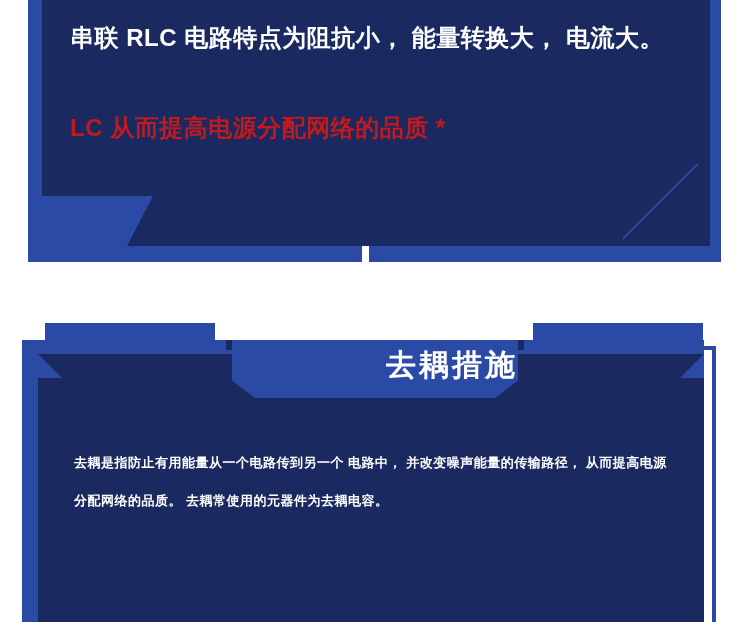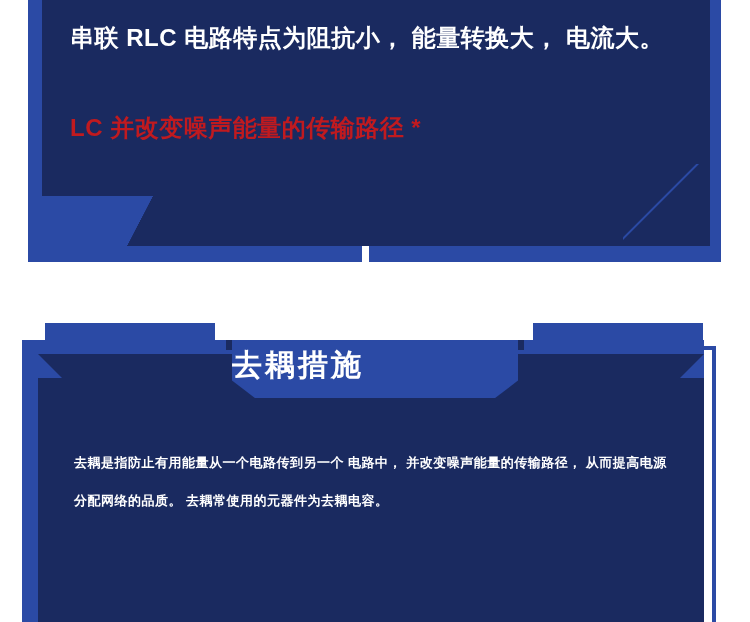--- a/index.html
+++ b/index.html
@@ -201,21 +201,21 @@
     background: #2b4aa5;
     clip-path: polygon(0 0, 100% 0, 100% 70%, 92% 100%, 8% 100%, 0 70%);
   }
   .banner-title {
     position: absolute;
     left: 0;
     top: 0;
     width: 286px;
     height: 50px;
     line-height: 50px;
-    text-align: left;
+    text-align: right;
     color: #ffffff;
     font-size: 30px;
     font-weight: bold;
     letter-spacing: 3px;
   }
   
   .banner-notch-l {
     position: absolute;
     left: 226px;
     top: 22px;
@@ -251,21 +251,21 @@
 
   <div class="panel1">
     <div class="panel1-accent"></div>
     <div class="panel1-body"></div>
     <div class="panel1-notch"></div>
     <div class="panel1-notch-bevel"></div>
     <div class="panel1-diag"></div>
 
     <div class="panel1-text">
       <div class="p1-line-main">串联 RLC 电路特点为阻抗小， 能量转换大， 电流大。</div>
-      <div class="p1-line-red">LC 并改变噪声能量的传输路径 *</div>
+      <div class="p1-line-red">LC 从而提高电源分配网络的品质 *</div>
     </div>
   </div>
   <div class="panel1-white-notch" style="left:362px; top:246px;"></div>
 
   <div class="panel2">
 
     <div class="tab tab-left"></div>
     <div class="tab tab-right"></div>
 
     <div class="panel2-outline-top"></div>

